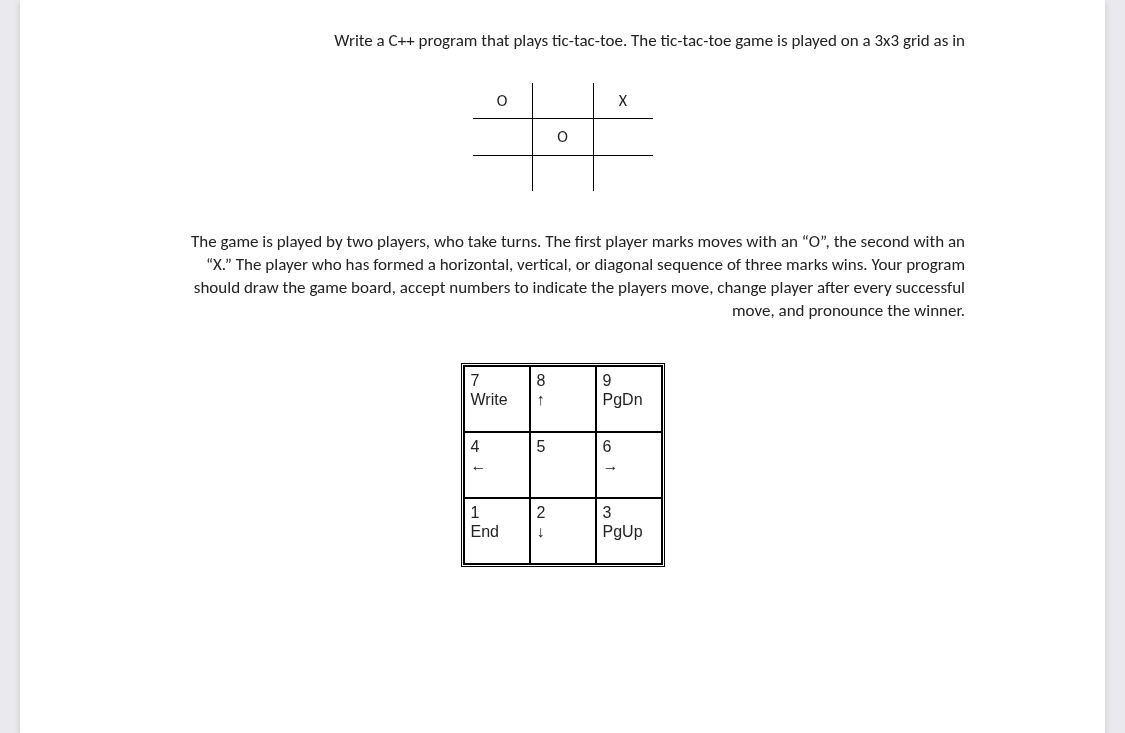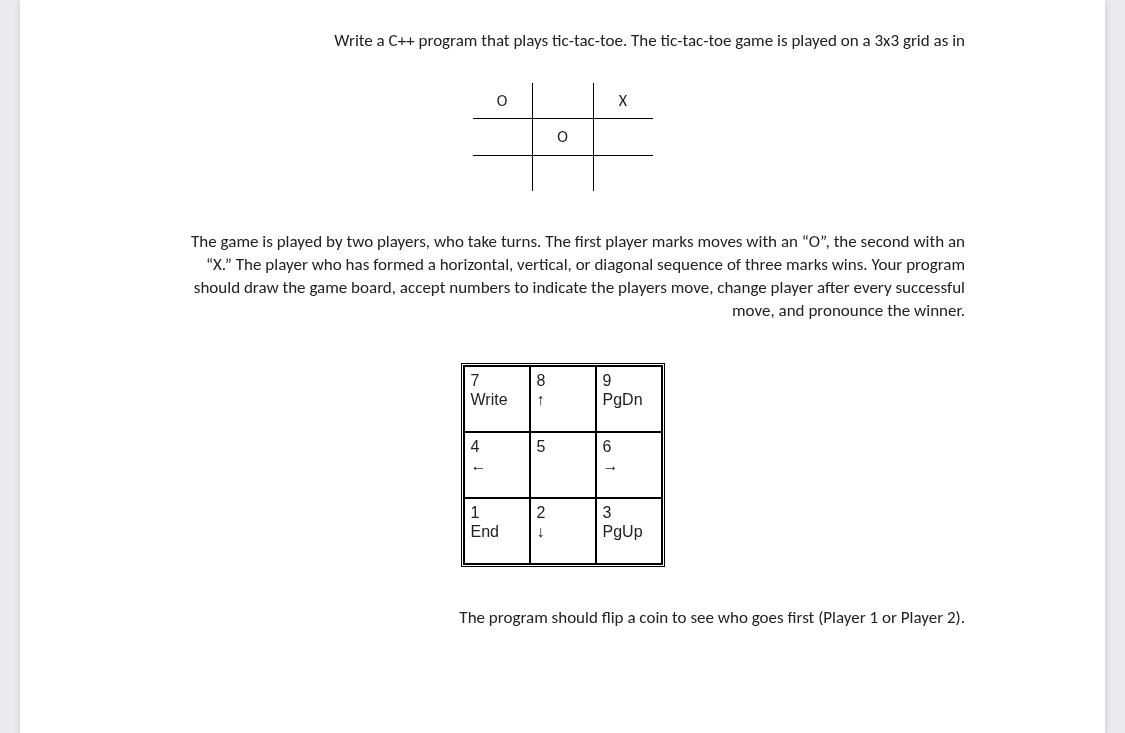--- a/index.html
+++ b/index.html
@@ -134,15 +134,14 @@
         <span class="num">2</span>
         <span class="lbl">↓</span>
       </div>
       <div class="key">
         <span class="num">3</span>
         <span class="lbl">PgUp</span>
       </div>
     </div>
   </div>
 
-  <p class="p3">The program should flip a coin to see who goes first (Player 1 or Player 2).</p>
 
 </div>
 
 </body></html>

